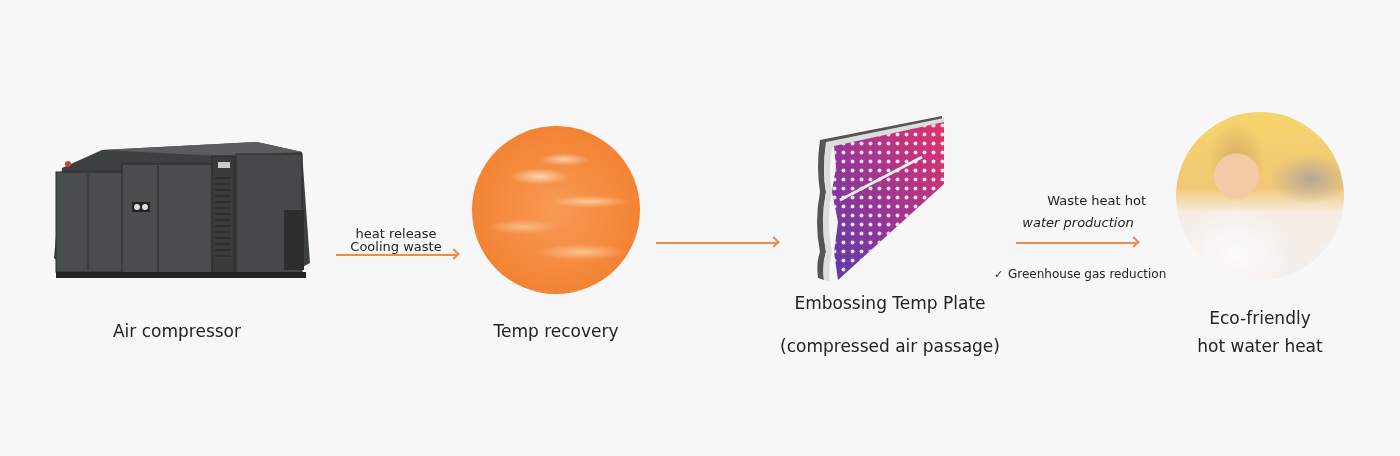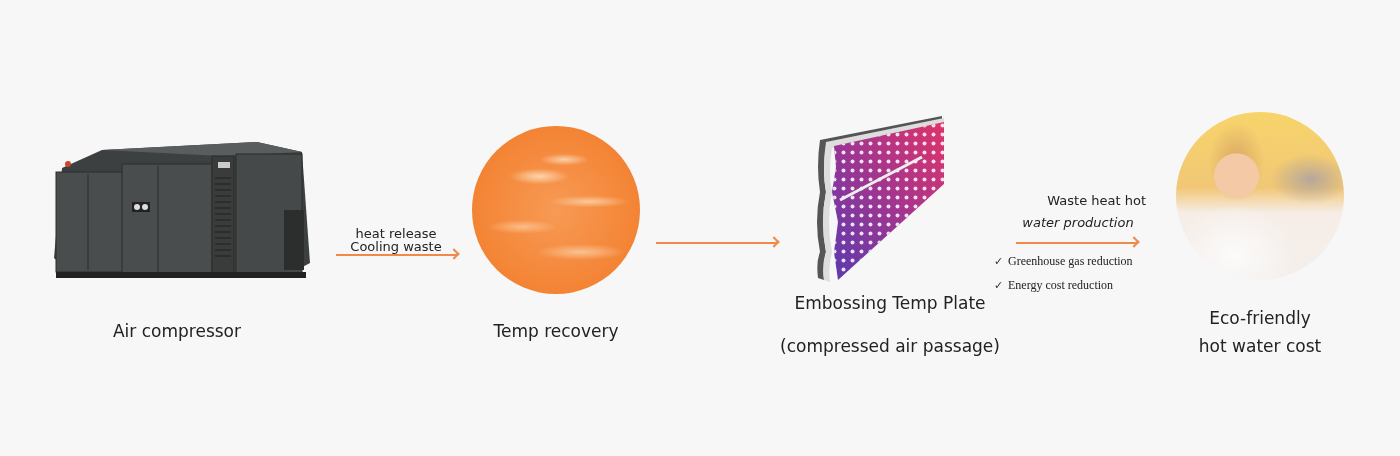--- a/index.html
+++ b/index.html
@@ -107,24 +107,21 @@
   <polygon points="22,34 132,10 132,72 26,168 22,140 26,110 20,80 24,55" fill="url(#dots)"></polygon>
   <line x1="28" y1="88" x2="110" y2="45" stroke="#eee" stroke-width="3"></line>
 </svg>
 <div class="abs label" style="left:760px; top:290px; width:260px;">Embossing Temp Plate</div>
 <div class="abs label" style="left:760px; top:333px; width:260px;">(compressed air passage)</div>
 
 <div class="abs small" style="left:1010px; top:190px; width:136px;text-align:right;">Waste heat hot</div>
 <div class="abs small" style="left:1010px; top:212px; width:136px;font-style:italic;">water production</div>
 <div class="arrow" style="left:1016px; top:242px; width:122px;"></div>
 
-<div class="abs" style="left:994px; top:249px;font-family:Liberation Serif, serif;">
+<div class="abs" style="left:994px; top:262px;">
   <div class="check-item">
     <span class="chk">✓</span><span>Greenhouse gas reduction</span>
-  </div>
-  <div class="check-item">
-    <span class="chk">✓</span><span>Energy cost reduction</span>
   </div>
 </div>
 
 <div class="abs kid"></div>
 <div class="abs label" style="left:1170px; top:305px; width:180px;">Eco-friendly</div>
-<div class="abs label" style="left:1170px; top:333px; width:180px;">hot water cost</div>
+<div class="abs label" style="left:1170px; top:333px; width:180px;">hot water heat</div>
 
 </body></html>

